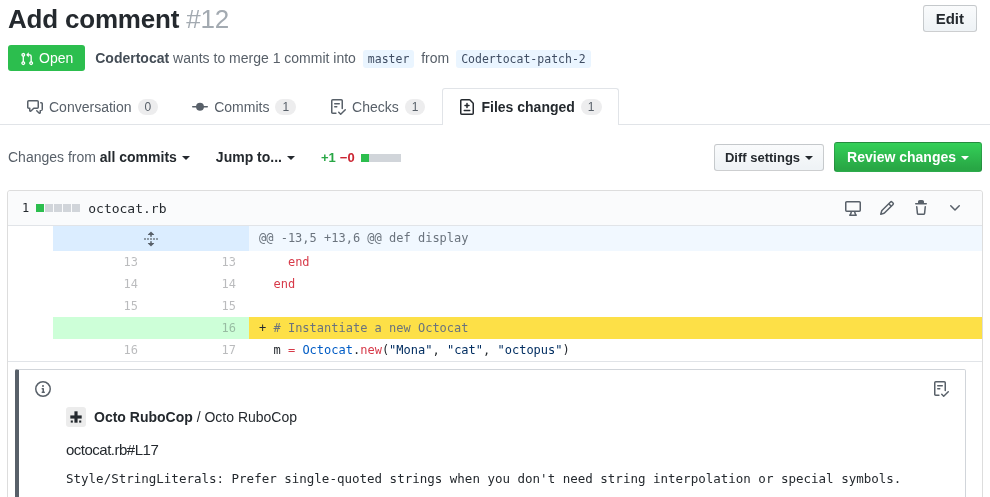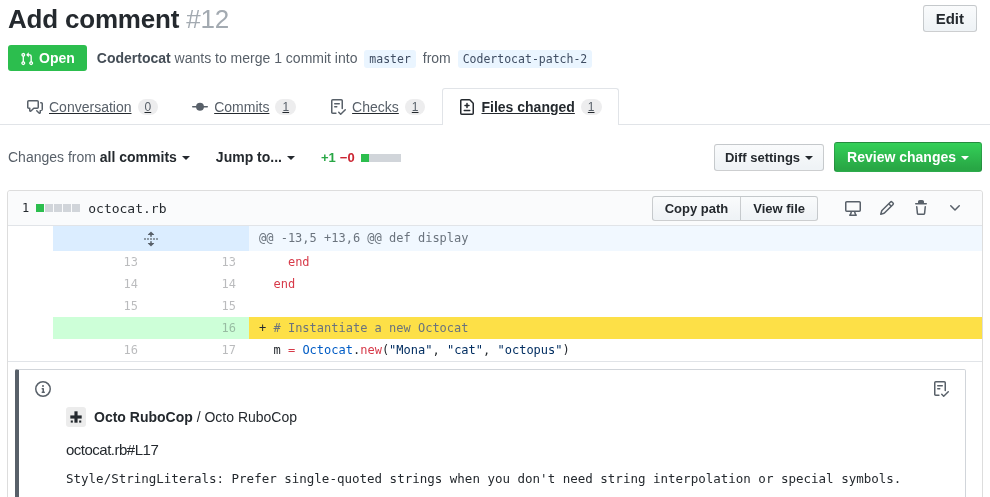--- a/index.html
+++ b/index.html
@@ -21,31 +21,31 @@
     display:inline-block; background:#fafbfc; background:linear-gradient(180deg,#fafbfc,#eff3f6 90%);
     border:1px solid rgba(27,31,35,.2); border-radius:3px; color:#24292e;
     font-weight:600; font-size:12px; padding:4px 12px; cursor:pointer; font-family:inherit;
   }
   .edit-btn { position:absolute; top:5px; right:13px; font-size:15px; padding:4px 12px; }
 
   
   .pr-bar { display:flex; align-items:center; padding:10px 8px 0 8px; color:#586069; }
   .state-badge {
     display:inline-flex; align-items:center; gap:5px;
-    background:#2cbe4e; color:#fff; font-weight:700; font-size:14px;
+    background:#2cbe4e; color:#fff; font-weight:400; font-size:14px;
     border-radius:3px; padding:5px 12px; margin-right:10px;
   }
   .pr-author { font-weight:600; color:#444d56; }
   .commit-ref {
     font-family:"DejaVu Sans Mono", monospace; font-size:11.5px;
     background:#eaf5ff; color:#3f4d63; border-radius:3px; padding:2px 5px; margin:0 3px;
   }
 
   
-  .tabnav { margin-top:17px; border-bottom:1px solid #e1e4e8; padding-left:10px; display:flex;text-decoration:underline; }
+  .tabnav { margin-top:17px; border-bottom:1px solid #e1e4e8; padding-left:10px; display:flex; }
   .tabnav-tab {
     display:inline-flex; align-items:center; gap:6px;
     padding:10px 16px; font-size:14px; color:#586069; cursor:pointer;
     border:1px solid transparent; border-bottom:none; background:transparent;
     margin-bottom:-1px; border-radius:3px 3px 0 0; font-family:inherit;
   }
   .tabnav-tab.active { background:#fff; border-color:#e1e4e8; color:#24292e; font-weight:600; }
   .tab-count { background:rgba(27,31,35,.08); color:#586069; font-size:12px; font-weight:400; border-radius:10px; padding:1px 7px; }
 
   
@@ -193,24 +193,20 @@
     <span class="file-stat">1</span>
     <span class="file-blocks">
         <span class="block added"></span>
         <span class="block empty"></span>
         <span class="block empty"></span>
         <span class="block empty"></span>
         <span class="block empty"></span>
       </span>
     <span class="file-name">octocat.rb</span>
     <span class="file-actions">
-      <span class="btn-group">
-        <button class="btn">Copy path</button>
-        <button class="btn">View file</button>
-      </span>
       <button class="icon-btn"><span><svg width="16" height="16" viewBox="0 0 16 16">
               <path d="M14.25 1c.966 0 1.75.784 1.75 1.75v7.5A1.75 1.75 0 0114.25 12h-3.727c.099 1.041.52 1.872 1.292 2.757A.75.75 0 0111.25 16h-6.5a.75.75 0 01-.565-1.243c.772-.885 1.192-1.716 1.292-2.757H1.75A1.75 1.75 0 010 10.25v-7.5C0 1.784.784 1 1.75 1h12.5zM1.75 2.5a.25.25 0 00-.25.25v7.5c0 .138.112.25.25.25h12.5a.25.25 0 00.25-.25v-7.5a.25.25 0 00-.25-.25H1.75zM9.018 12H6.982a5.72 5.72 0 01-.765 2.5h3.566a5.72 5.72 0 01-.765-2.5z"></path>
             </svg></span></button>
       <button class="icon-btn"><span><svg width="16" height="16" viewBox="0 0 16 16">
               <path d="M11.013 1.427a1.75 1.75 0 012.474 0l1.086 1.086a1.75 1.75 0 010 2.474l-8.61 8.61c-.21.21-.47.364-.756.445l-3.251.93a.75.75 0 01-.927-.928l.929-3.25a1.75 1.75 0 01.445-.758l8.61-8.61zm1.414 1.06a.25.25 0 00-.354 0L10.811 3.75l1.439 1.44 1.263-1.263a.25.25 0 000-.354l-1.086-1.086zM11.189 6.25L9.75 4.81l-6.286 6.287a.25.25 0 00-.064.108l-.558 1.953 1.953-.558a.249.249 0 00.108-.064l6.286-6.286z"></path>
             </svg></span></button>
       <button class="icon-btn"><span><svg width="16" height="16" viewBox="0 0 16 16">
               <path d="M11 1.75V3h2.25a.75.75 0 010 1.5H2.75a.75.75 0 010-1.5H5V1.75C5 .784 5.784 0 6.75 0h2.5C10.216 0 11 .784 11 1.75zM4.496 6.675a.75.75 0 10-1.492.15l.66 6.6A1.75 1.75 0 005.405 15h5.19c.9 0 1.652-.681 1.741-1.576l.66-6.6a.75.75 0 00-1.492-.149l-.66 6.6a.25.25 0 01-.249.225h-5.19a.25.25 0 01-.249-.225l-.66-6.6zM6.5 1.75a.25.25 0 01.25-.25h2.5a.25.25 0 01.25.25V3h-3V1.75z"></path>
             </svg></span></button>
       <button class="icon-btn"><span><svg width="16" height="16" viewBox="0 0 16 16">

